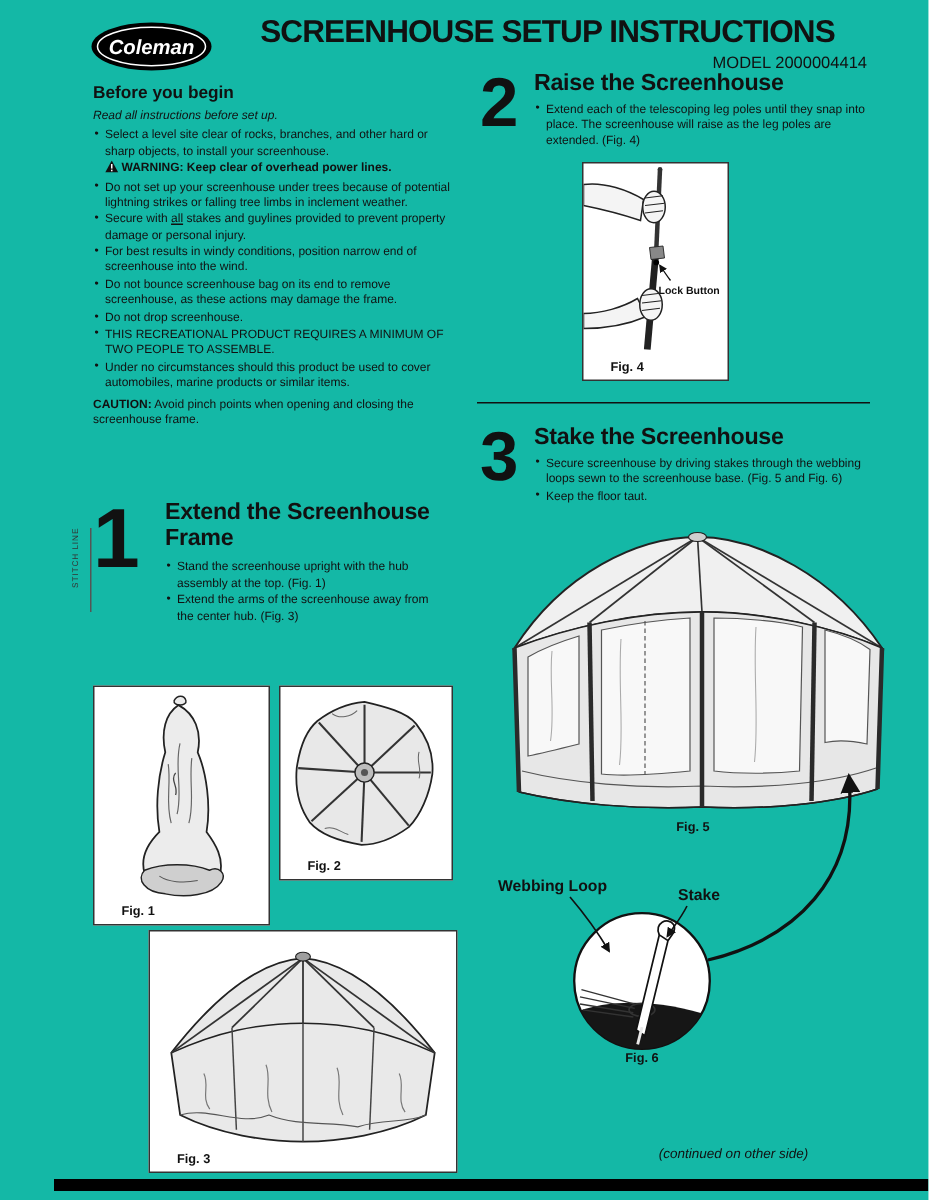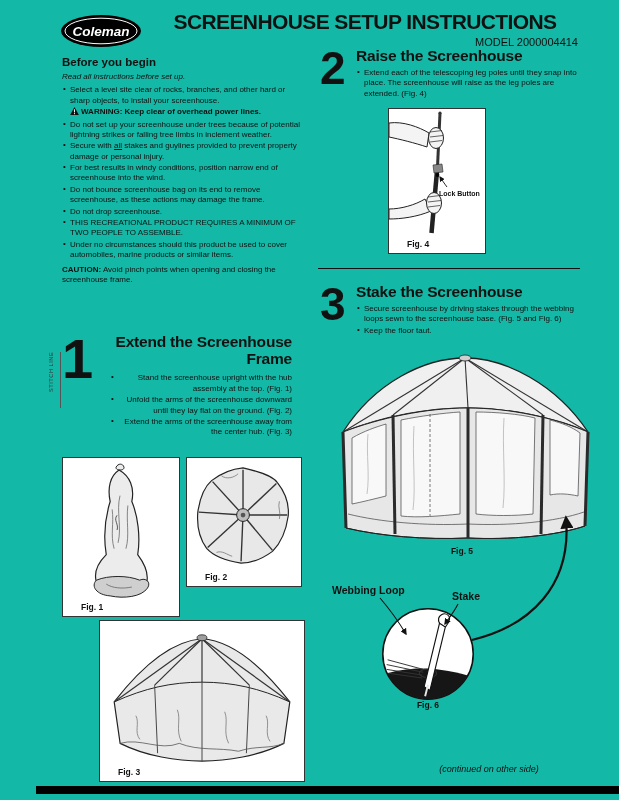--- a/index.html
+++ b/index.html
@@ -28,21 +28,21 @@
   .u { text-decoration:underline; }
   .warn-icon { display:inline-block; margin-right:2px; vertical-align:-1px; }
   .caution { margin-top:4px; }
 
   
   .step { }
   .step-num { position:absolute; left:0; top:0; font-weight:bold; line-height:0.9; }
   .step1 .step-num { font-size:56px; }
   .step2 .step-num, .step3 .step-num { font-size:46px; }
   .step-body { }
-  .step1 .step-body { margin-left:48px; width:182px;text-align:right; }
+  .step1 .step-body { margin-left:48px; width:182px; }
   .step2 .step-body, .step3 .step-body { margin-left:36px; width:224px; }
   .step-title { font-size:15.5px; font-weight:bold; line-height:1.08; letter-spacing:-0.2px; }
   .step-bullets { margin-top:6px; font-size:8px; line-height:1.3; }
 
   .pos-step1 { left:62px; top:334px; width:245px; }
   .pos-step2 { left:320px; top:48px; width:262px; }
   .pos-step3 { left:320px; top:284px; width:266px; }
 
   .rule { background:#111; height:1px; }
 
@@ -99,21 +99,20 @@
       <span class="bold">CAUTION:</span><span> Avoid pinch points when opening and closing the screenhouse frame.</span>
     </div>
   </div>
 
   <section class="abs step step1 pos-step1" style="position:absolute;">
     <div class="step-num">1</div>
     <div class="step-body">
       <h2 class="step-title">Extend the Screenhouse Frame</h2>
       <div class="bullets step-bullets">
         <div class="item">Stand the screenhouse upright with the hub assembly at the top. (Fig. 1)</div>
-        <div class="item">Unfold the arms of the screenhouse downward until they lay flat on the ground. (Fig. 2)</div>
         <div class="item">Extend the arms of the screenhouse away from the center hub. (Fig. 3)</div>
       </div>
     </div>
   </section>
 
   <section class="abs step step2 pos-step2" style="position:absolute;">
     <div class="step-num">2</div>
     <div class="step-body">
       <h2 class="step-title">Raise the Screenhouse</h2>
       <div class="bullets step-bullets" style="margin-top:3px;">

